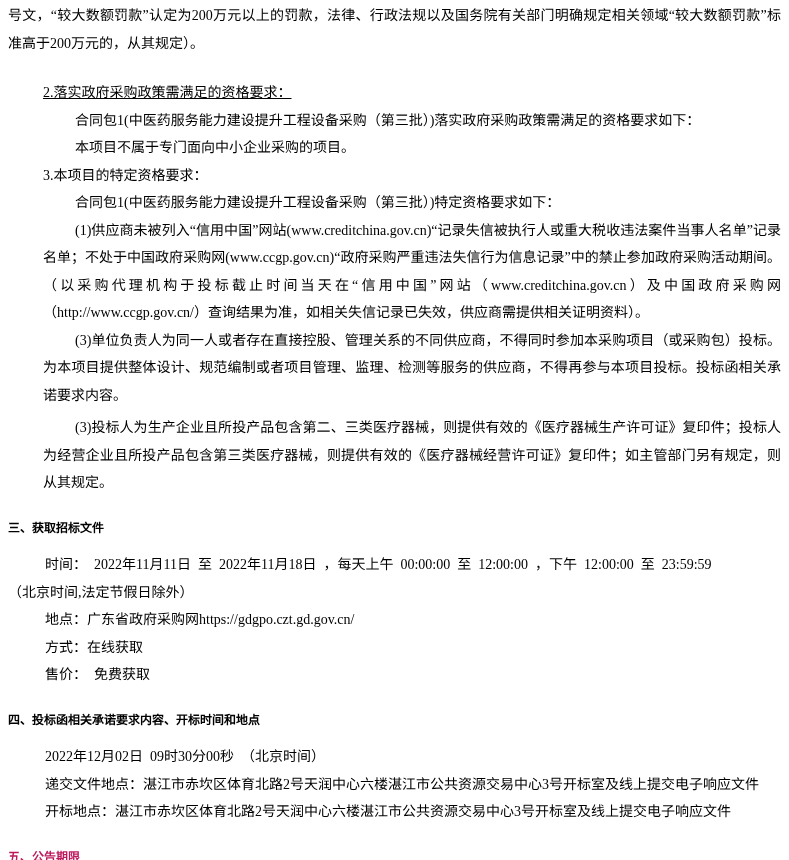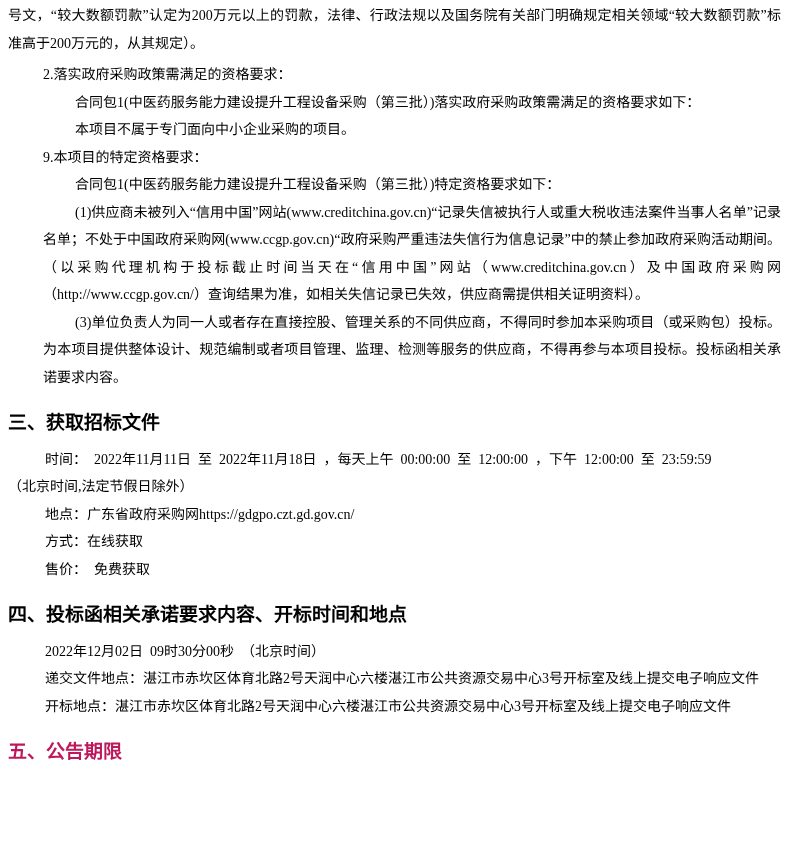--- a/index.html
+++ b/index.html
@@ -36,42 +36,43 @@
   
   p.indented {
     margin-left: 35px;
     text-indent: 32px;
   }
   
   p.section {
     margin-left: 0;
     text-indent: 37px;
   }
-  p.gap-sm { margin-top: 4px; }
+  p.gap-sm { margin-top: 22px; text-decoration: underline; }
   p.gap    { margin-top: 5px; }
   h2.heading {
-    font-size: 19px;
+    font-size: 12px;
     font-weight: bold;
     line-height: 27.5px;
     margin: 18px 0 9px 0;
     text-indent: 0;
   }
 </style>
 </head>
 <body style="background: rgb(255, 255, 255); color: rgb(0, 0, 0);">
 
 <main>
     <p class="para continuation">号文，“较大数额罚款”认定为200万元以上的罚款，法律、行政法规以及国务院有关部门明确规定相关领域“较大数额罚款”标准高于200万元的，从其规定）。</p>
     <p class="para numbered gap-sm">2.落实政府采购政策需满足的资格要求：</p>
     <p class="para indented">合同包1(中医药服务能力建设提升工程设备采购（第三批）)落实政府采购政策需满足的资格要求如下：</p>
     <p class="para indented">本项目不属于专门面向中小企业采购的项目。</p>
-    <p class="para numbered">9.本项目的特定资格要求：</p>
+    <p class="para numbered">3.本项目的特定资格要求：</p>
     <p class="para indented">合同包1(中医药服务能力建设提升工程设备采购（第三批）)特定资格要求如下：</p>
     <p class="para indented">(1)供应商未被列入“信用中国”网站(www.creditchina.gov.cn)“记录失信被执行人或重大税收违法案件当事人名单”记录名单；不处于中国政府采购网(www.ccgp.gov.cn)“政府采购严重违法失信行为信息记录”中的禁止参加政府采购活动期间。（以采购代理机构于投标截止时间当天在“信用中国”网站（www.creditchina.gov.cn）及中国政府采购网（http://www.ccgp.gov.cn/）查询结果为准，如相关失信记录已失效，供应商需提供相关证明资料）。</p>
     <p class="para indented">(3)单位负责人为同一人或者存在直接控股、管理关系的不同供应商，不得同时参加本采购项目（或采购包）投标。为本项目提供整体设计、规范编制或者项目管理、监理、检测等服务的供应商，不得再参与本项目投标。投标函相关承诺要求内容。</p>
+    <p class="para indented gap">(3)投标人为生产企业且所投产品包含第二、三类医疗器械，则提供有效的《医疗器械生产许可证》复印件；投标人为经营企业且所投产品包含第三类医疗器械，则提供有效的《医疗器械经营许可证》复印件；如主管部门另有规定，则从其规定。</p>
     <h2 class="heading" style="color: rgb(0, 0, 0);">三、获取招标文件</h2>
     <p class="para section">时间：  2022年11月11日  至  2022年11月18日  ，每天上午  00:00:00  至  12:00:00  ，下午  12:00:00  至  23:59:59
 （北京时间,法定节假日除外）</p>
     <p class="para section">地点：广东省政府采购网https://gdgpo.czt.gd.gov.cn/</p>
     <p class="para section">方式：在线获取</p>
     <p class="para section">售价：  免费获取</p>
     <h2 class="heading" style="color: rgb(0, 0, 0);">四、投标函相关承诺要求内容、开标时间和地点</h2>
     <p class="para section">2022年12月02日  09时30分00秒  （北京时间）</p>
     <p class="para section">递交文件地点：湛江市赤坎区体育北路2号天润中心六楼湛江市公共资源交易中心3号开标室及线上提交电子响应文件</p>
     <p class="para section">开标地点：湛江市赤坎区体育北路2号天润中心六楼湛江市公共资源交易中心3号开标室及线上提交电子响应文件</p>

